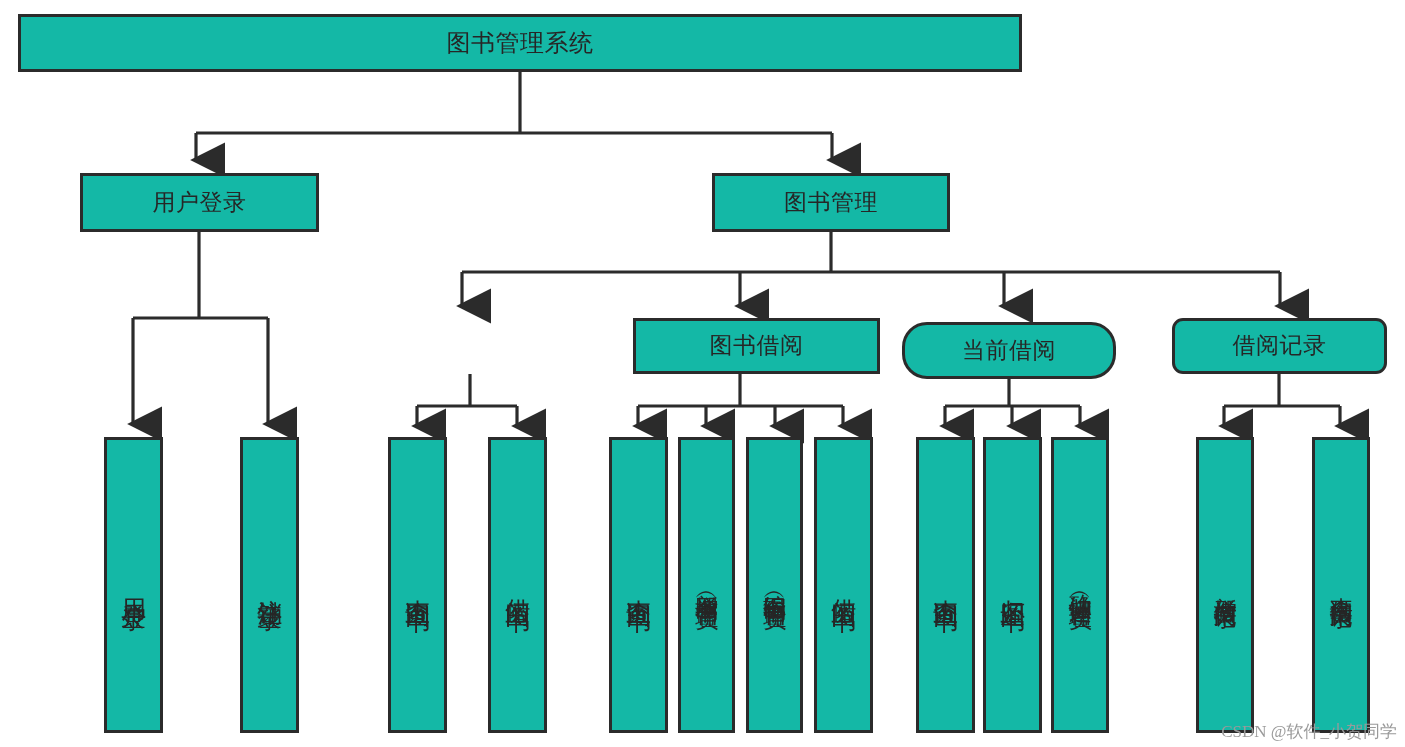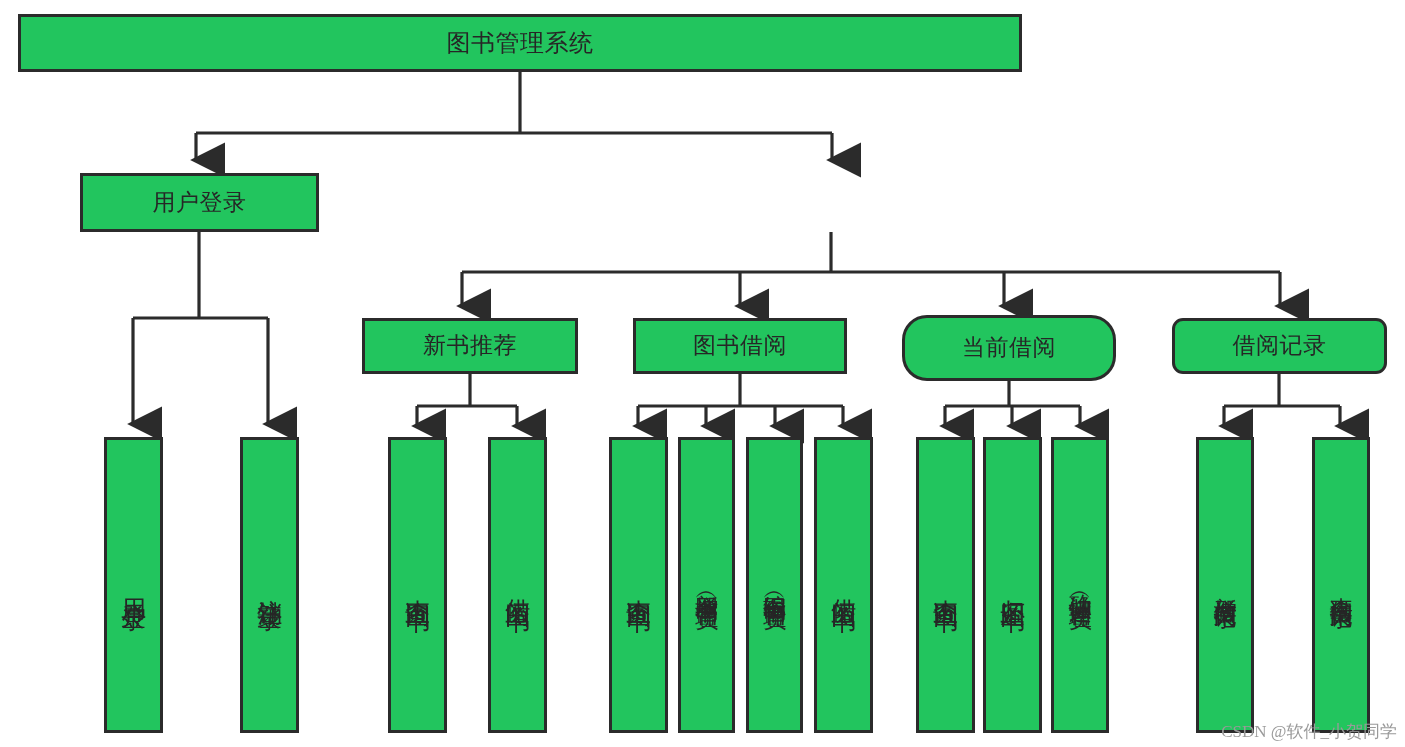--- a/index.html
+++ b/index.html
@@ -22,21 +22,21 @@
     left: 0;
     top: 0;
     width: 1405px;
     height: 747px;
     pointer-events: none;
   }
   .node {
     position: absolute;
     box-sizing: border-box;
     border: 3px solid #2b2b2b;
-    background: #22c55e;
+    background: #14b8a6;
     display: flex;
     align-items: center;
     justify-content: center;
     color: #262626;
   }
   .node .lbl {
     display: block;
     text-align: center;
     line-height: 1.18;
     letter-spacing: 0.5px;
@@ -135,28 +135,28 @@
     </g>
   </svg>
 
   <div class="node h root" style="left:18px; top:14px; width:1004px; height:58px;">
     <span class="lbl">图书管理系统</span>
   </div>
 
   <div class="node h" style="left:80px; top:173px; width:239px; height:59px;">
     <span class="lbl">用户登录</span>
   </div>
-
-  <div class="node h" style="left:362px; top:318px; width:216px; height:56px;">
-    <span class="lbl">新书推荐</span>
-  </div>
-  <div class="node h" style="left:633px; top:318px; width:214px; height:56px;">
+  <div class="node h" style="left:712px; top:173px; width:238px; height:59px;">
+    <span class="lbl">图书管理</span>
+  </div>
+
+  <div class="node h" style="left:633px; top:318px; width:247px; height:56px;">
     <span class="lbl">图书借阅</span>
   </div>
-  <div class="node h" style="left:902px; top:315px; width:214px; height:66px;border-radius:25px;">
+  <div class="node h" style="left:902px; top:322px; width:214px; height:57px;border-radius:25px;">
     <span class="lbl">当前借阅</span>
   </div>
   <div class="node h" style="left:1172px; top:318px; width:215px; height:56px;border-radius:11px;">
     <span class="lbl">借阅记录</span>
   </div>
 
   <div class="node v" style="left:104px; top:437px; width:59px; height:296px;">
     <span class="lbl">用户登录</span>
   </div>
   <div class="node v" style="left:240px; top:437px; width:59px; height:296px;">

